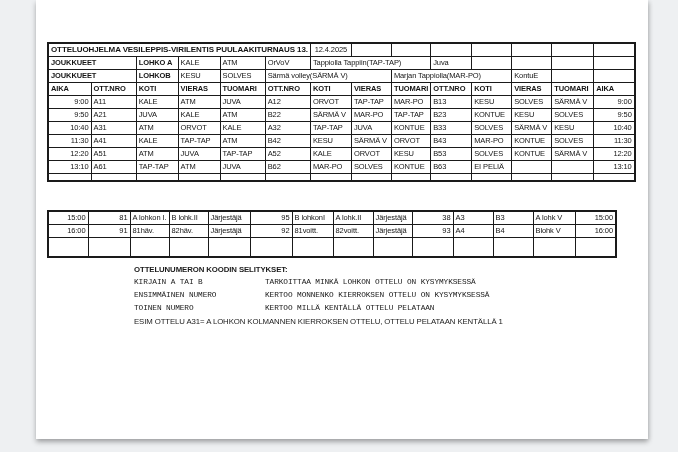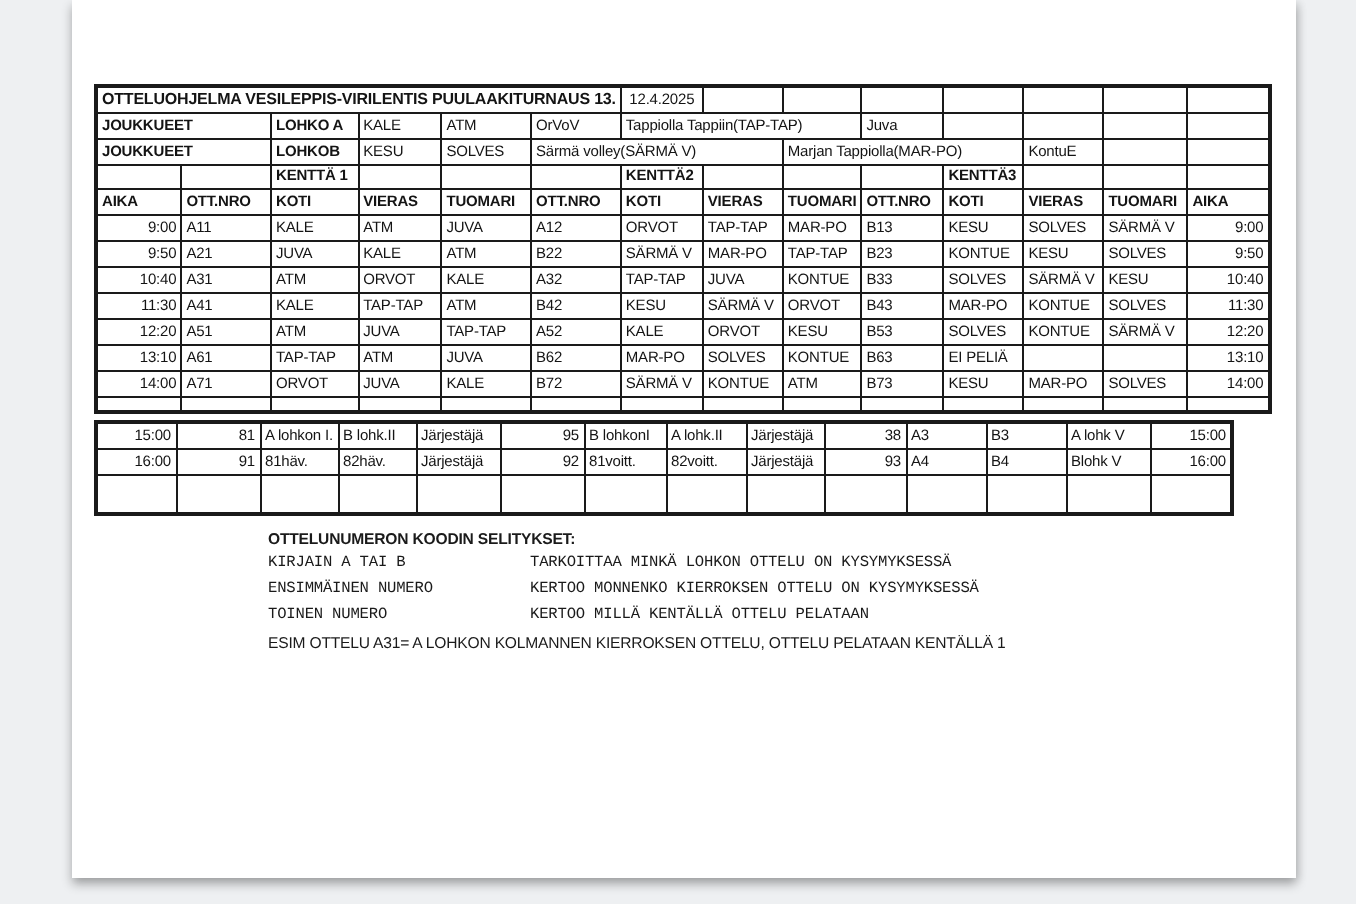--- a/index.html
+++ b/index.html
@@ -111,36 +111,20 @@
       <td colspan="2" class="b">JOUKKUEET</td>
       <td class="b">LOHKOB</td>
       <td>KESU</td>
       <td>SOLVES</td>
       <td colspan="3">Särmä volley(SÄRMÄ V)</td>
       <td colspan="3">Marjan Tappiolla(MAR-PO)</td>
       <td>KontuE</td>
       <td></td>
       <td></td>
     </tr>
-    <tr class="r12">
-      <td></td>
-      <td></td>
-      <td class="b">KENTTÄ 1</td>
-      <td></td>
-      <td></td>
-      <td></td>
-      <td class="b">KENTTÄ2</td>
-      <td></td>
-      <td></td>
-      <td></td>
-      <td class="b">KENTTÄ3</td>
-      <td></td>
-      <td></td>
-      <td></td>
-    </tr>
     </tbody>
       <tbody id="schedule-body">
         <tr class="r13 hdr">
           <td>AIKA</td>
           <td>OTT.NRO</td>
           <td>KOTI</td>
           <td>VIERAS</td>
           <td>TUOMARI</td>
           <td>OTT.NRO</td>
           <td>KOTI</td>
@@ -241,36 +225,20 @@
           <td>B62</td>
           <td>MAR-PO</td>
           <td>SOLVES</td>
           <td>KONTUE</td>
           <td>B63</td>
           <td>EI PELIÄ</td>
           <td></td>
           <td></td>
           <td class="num">13:10</td>
         </tr>
-        <tr class="r13">
-          <td class="num">14:00</td>
-          <td>A71</td>
-          <td>ORVOT</td>
-          <td>JUVA</td>
-          <td>KALE</td>
-          <td>B72</td>
-          <td>SÄRMÄ V</td>
-          <td>KONTUE</td>
-          <td>ATM</td>
-          <td>B73</td>
-          <td>KESU</td>
-          <td>MAR-PO</td>
-          <td>SOLVES</td>
-          <td class="num">14:00</td>
-        </tr>
         <tr class="r8">
           <td></td>
           <td></td>
           <td></td>
           <td></td>
           <td></td>
           <td></td>
           <td></td>
           <td></td>
           <td></td>

